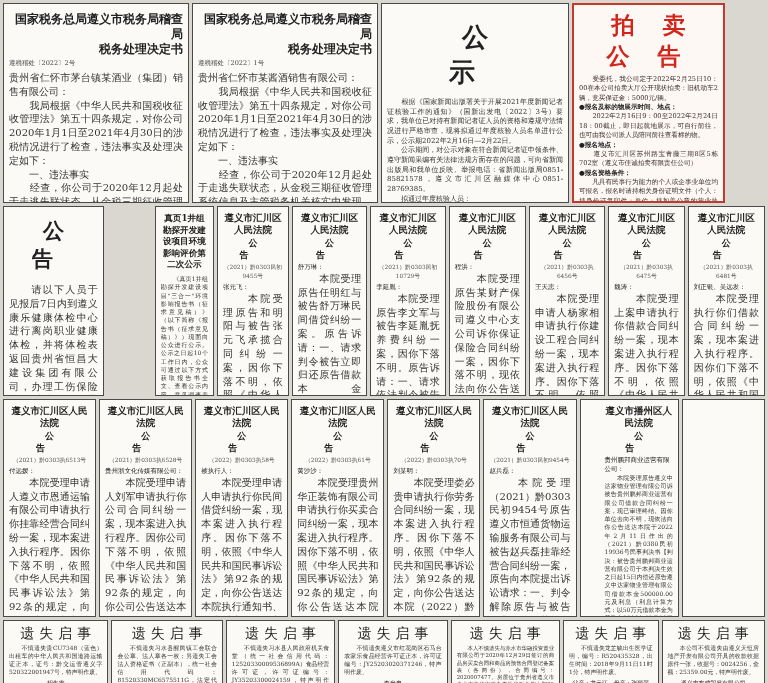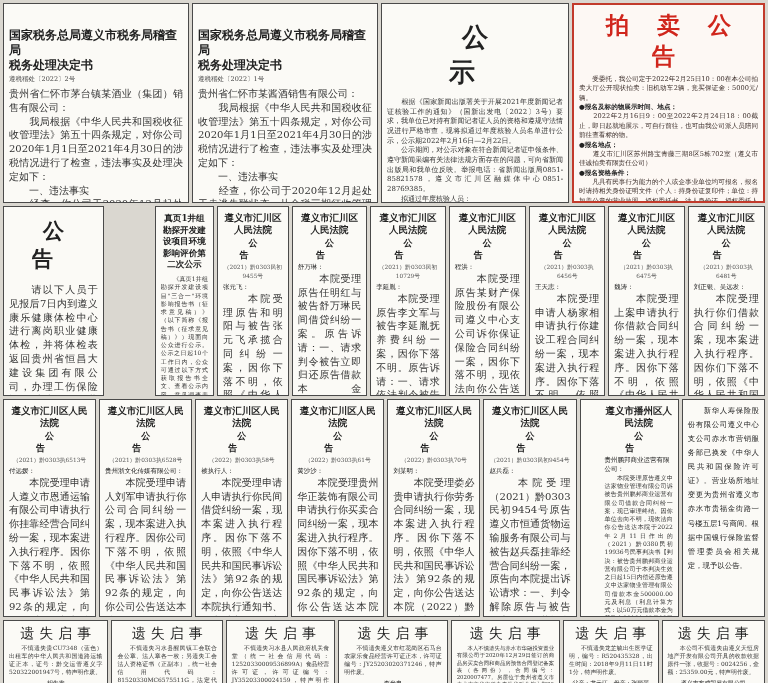--- a/index.html
+++ b/index.html
@@ -4,21 +4,21 @@
 <style>
   html,body{margin:0;padding:0;}
   body{width:768px;height:683px;background:#dad7d0;font-family:"DejaVu Serif","Liberation Serif",serif;color:#222;overflow:hidden;}
   .page{position:relative;width:762px;height:677px;padding:3px;display:flex;flex-direction:column;gap:3px;}
   .row{display:flex;gap:3px;}
   .box{background:#fbfaf6;border:1px solid #4a4a4a;box-sizing:border-box;overflow:hidden;padding:4px 5px;position:relative;}
   .body{font-size:10px;line-height:1.38;text-align:justify;white-space:pre-line;color:#333;}
   .sign{font-size:6.5px;text-align:right;margin-top:3px;color:#333;line-height:1.5;}
   
   .r1{height:200px;}
-  .tax-title{font-weight:bold;font-size:12px;text-align:left;line-height:1.25;margin:20px 0 2px;}
+  .tax-title{font-weight:bold;font-size:12px;text-align:right;line-height:1.25;margin:4px 0 2px;}
   .doc-no{font-size:6.5px;margin:1px 0 3px;color:#444;}
   .gs-title{font-size:26px;font-weight:bold;text-align:center;letter-spacing:26px;text-indent:26px;margin:12px 0 8px;}
   .gs-person{display:flex;font-size:6.8px;line-height:1.6;padding-left:14px;}
   .gs-person .n{width:42px;}
   .auction{border:2px solid #c23a2b;background:#fdf8f4;}
   .au-title{color:#d0261c;font-weight:bold;font-size:23px;text-align:center;letter-spacing:10px;text-indent:10px;margin:1px 0 3px;}
   .au-body{font-size:6.6px;line-height:1.42;text-align:justify;white-space:pre-line;color:#3a2c28;}
   .au-h{font-weight:bold;color:#222;}
   
   .r2{height:190px;}
@@ -81,21 +81,21 @@
       <div class="body" style="font-size:7px;">　　根据《国家新闻出版署关于开展2021年度新闻记者证核验工作的通知》（国新出发电〔2022〕3号）要求，我单位已对持有新闻记者证人员的资格和遵规守法情况进行严格审查，现将拟通过年度核验人员名单进行公示，公示期2022年2月16日—2月22日。</div>
       <div class="body" style="font-size:7px;">　　公示期间，对公示对象在符合新闻记者证申领条件、遵守新闻采编有关法律法规方面存在的问题，可向省新闻出版局和我单位反映。举报电话：省新闻出版局0851-85821578，遵义市汇川区融媒体中心0851-28769385。</div>
       <div class="body" style="font-size:7px;">　　拟通过年度核验人员：</div>
       <div class="gs-person">
           <span class="n">王明学</span>
           <span>记者证号：B52030366000006</span>
         </div>
 
     </div>
 
-    <div class="box auction" style="width:193px;">
+    <div class="box auction" style="width:153px;">
       <div class="au-title">拍 卖 公 告</div>
       <div class="au-body">　　受委托，我公司定于2022年2月25日10：00在本公司拍卖大厅公开现状拍卖：旧机动车2辆，竞买保证金：5000元/辆。</div>
       <div class="au-body au-h">●报名及标的物展示时间、地点：</div>
       <div class="au-body">　　2022年2月16日9：00至2022年2月24日18：00截止，即日起就地展示，可自行前往，也可由我公司派人员陪同前往查看标的物。</div>
       <div class="au-body au-h">●报名地点：</div>
       <div class="au-body">　　遵义市汇川区苏州路宝青藤三期8区5栋702室（遵义市佳诚拍卖有限责任公司）</div>
       <div class="au-body au-h">●报名资格条件：</div>
       <div class="au-body">　　凡具有民事行为能力的个人或企事业单位均可报名，报名时请持相关身份证明文件（个人：持身份证复印件；单位：持加盖公章的营业执照、授权委托书、法人身份证、授权委托人身份证复印件，以上证件请带原件核对），竞买保证金须在2022年2月24日16：00前汇入指定账户（可刷卡，可转账），详细图文资料备索。</div>
 
     </div>
@@ -243,21 +243,20 @@
 
     <div class="box" style="width:100px;padding-left:24px;">
       <div class="court-hd">遵义市播州区人民法院</div>
       <div class="court-gg">公　告</div>
       <div class="addr">贵州鹏邦商业运营有限公司：</div>
       <div class="body" style="font-size:6px;">　　本院受理原告遵义中达家物业管理有限公司诉被告贵州鹏邦商业运营有限公司借款合同纠纷一案，现已审理终结。因你单位去向不明，现依法向你公告送达本院于2022年2月11日作出的（2021）黔0380民初19936号民事判决书【判决：被告贵州鹏邦商业运营有限公司于本判决生效之日起15日内偿还原告遵义中达家物业管理有限公司借款本金500000.00元及利息（利息计算方式：以50万元借款本金为基数自2019年12月19日起按照月利率1%计算至借款本金偿还完毕之日止）。如果未按本判决指定的期间履行给付金钱义务，应当依照《中华人民共和国民事诉讼法》第二百六十条之规定，加倍支付迟延履行期间的债务利息。案件受理费8800.00元，由被告贵州鹏邦商业运营有限公司负担。】自发出本公告之日起经过30日即视为送达。如不服本判决，可在公告期满后15日内向本院递交上诉状及副本一份，上诉于贵州省遵义市中级人民法院。逾期本判决即发生法律效力。</div>
 
     </div>
 
     <div class="box" style="width:84px;">
-      <div class="ins-body">　　新华人寿保险股份有限公司遵义中心支公司赤水市营销服务部已换发《中华人民共和国保险许可证》。营业场所地址变更为贵州省遵义市赤水市贵福金街路一号楼五层1号商间。根据中国银行保险监督管理委员会相关规定，现予以公告。</div>
 
     </div>
   </div>
 
   <div class="row r4">
 
     <div class="box" style="width:106px;">
       <div class="ls-title">遗失启事</div>
       <div class="ls-body">　　不慎遗失贵CU7348（蓝色）出租车的中华人民共和国道路运输证正本，证号：黔交运管遵义字520322001947号，特声明作废。</div>
       <div class="ls-sign">

